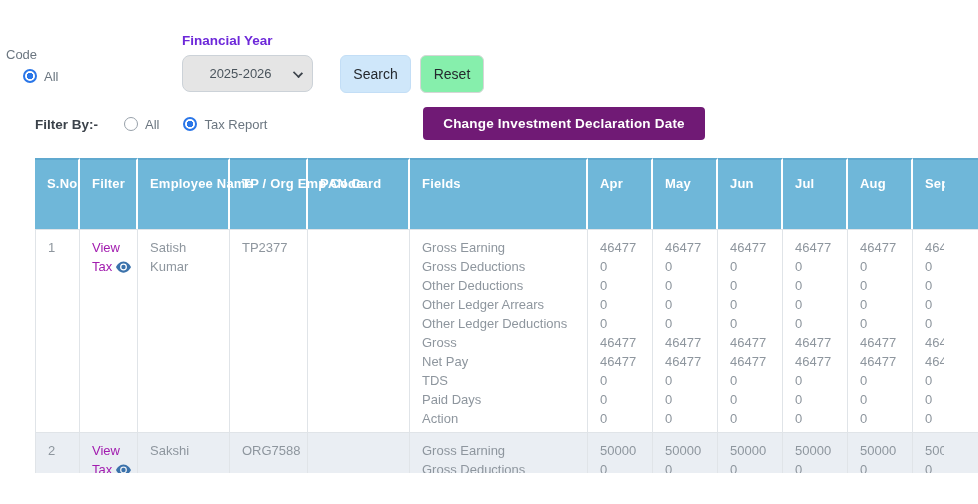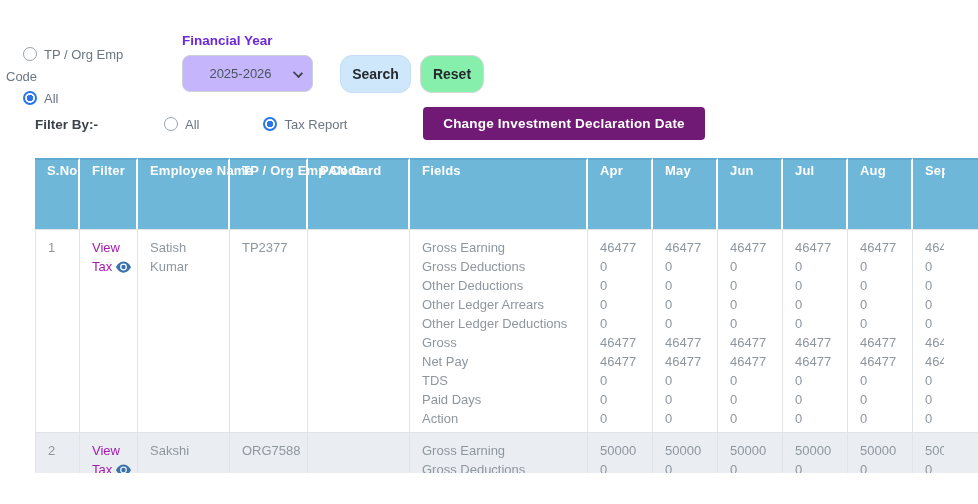--- a/index.html
+++ b/index.html
@@ -14,46 +14,46 @@
   .radio.checked { border:2px solid #2a76e8;
            background:radial-gradient(circle at 50% 50%, #2a76e8 0 3.4px, #ffffff 3.5px); }
   
   .emp-group { position:absolute; left:6px; top:44px; width:150px;
                font-size:13px; line-height:22px; color:#6b7680; }
   .emp-group .l1 { padding-left:17px; }
   
   .fy-label { position:absolute; left:182px; top:33px; font-size:13.5px; font-weight:bold; color:#6d28d9; }
   .fy-select-wrap { position:absolute; left:182px; top:55px; width:131px; height:37px; }
   .fy-select-wrap select {
-    width:100%; height:100%; border:1px solid #ccd2d8; border-radius:8px; background:#c4b5fd;
+    width:100%; height:100%; border:1px solid #ccd2d8; border-radius:8px; background:#e5e5e5;
     font-family:"Liberation Sans", sans-serif; font-size:13px; color:#4a545c;
     appearance:none; -webkit-appearance:none; padding:0 26px 0 12px; text-align:center; cursor:pointer;
   }
   .fy-chevron { position:absolute; right:11px; top:14px; width:8px; height:8px; pointer-events:none;
     border-right:2px solid #3b424a; border-bottom:2px solid #3b424a; transform:rotate(45deg) scale(1,.8);
   }
   
-  .btn { position:absolute; border:none; border-radius:12px; cursor:pointer;
-         font-family:"Liberation Sans", sans-serif; font-size:14px; color:#25292e;font-weight:bold; }
+  .btn { position:absolute; border:none; border-radius:6px; cursor:pointer;
+         font-family:"Liberation Sans", sans-serif; font-size:14px; color:#25292e; }
   .btn-search { left:340px; top:55px; width:71px; height:38px; background:#cfe7fa; border:1px solid #c3def6; }
   .btn-reset  { left:420px; top:55px; width:64px; height:38px; background:#86efac; border:1px solid #d6d6d6; }
   .btn-green  { left:423px; top:107px; width:282px; height:33px; background:#701a75; border-radius:4px;
                 color:#fff; font-weight:bold; font-size:13.5px; letter-spacing:.2px; }
   
   .filter-row { position:absolute; left:35px; top:117px; display:flex; align-items:center;
-                font-size:13px; color:#6b7680;gap:40px; }
+                font-size:13px; color:#6b7680; }
   .filter-row .flabel { font-weight:bold; font-size:13.5px; color:#3b424a; margin-right:26px; }
   .filter-row .opt { margin-right:24px; cursor:pointer; }
   
   .table-wrap { position:absolute; left:35px; top:158px; width:943px; height:315px; overflow:hidden; }
   table { border-collapse:separate; border-spacing:0; table-layout:fixed; width:943px;
           font-size:13px; color:#8e969e; }
   thead th {
     background:#6fb7d9; color:#ffffff; font-weight:bold; font-size:13px; letter-spacing:.2px;
-    text-align:left; vertical-align:top; padding:3px 12px; height:71px;
+    text-align:left; vertical-align:top; padding:16px 12px; height:71px;
     border-right:2px solid #ffffff; border-top:2px solid #60a9cf;
   }
   thead th:last-child { border-right:none; }
   thead th .htxt { display:inline-block; white-space:nowrap; overflow:hidden; }
   th.col-sep .htxt { max-width:20px; }
   tbody td {
     vertical-align:top; padding:8px 12px 4px 12px; background:#fff;
     border-right:1px solid #e0e4e8; border-bottom:1px solid #e0e4e8; line-height:19px;
   }
   tbody td:first-child { border-left:1px solid #e0e4e8; }
@@ -62,21 +62,20 @@
   tbody tr.even td { background:#eaeef3; }
   .line { white-space:nowrap; line-height:19px; }
   td.col-sep .line span { display:inline-block; max-width:19px; overflow:hidden; white-space:nowrap; vertical-align:top; }
   .view-tax { color:#a21caf; cursor:pointer; }
   .view-tax .eye { display:inline-block; vertical-align:-2px; margin-left:4px; }
 </style>
 </head>
 <body>
 
 <div class="emp-group">
-  <div class="l1"><span class="radio"></span><span>TP / Org Emp</span></div>
   <div>Code</div>
   <div class="l1"><span class="radio checked"></span><span>All</span></div>
 </div>
 
 <div class="fy-label">Financial Year</div>
 <div class="fy-select-wrap">
   <select>
     <option>2025-2026</option>
   </select>
   <span class="fy-chevron"></span>

